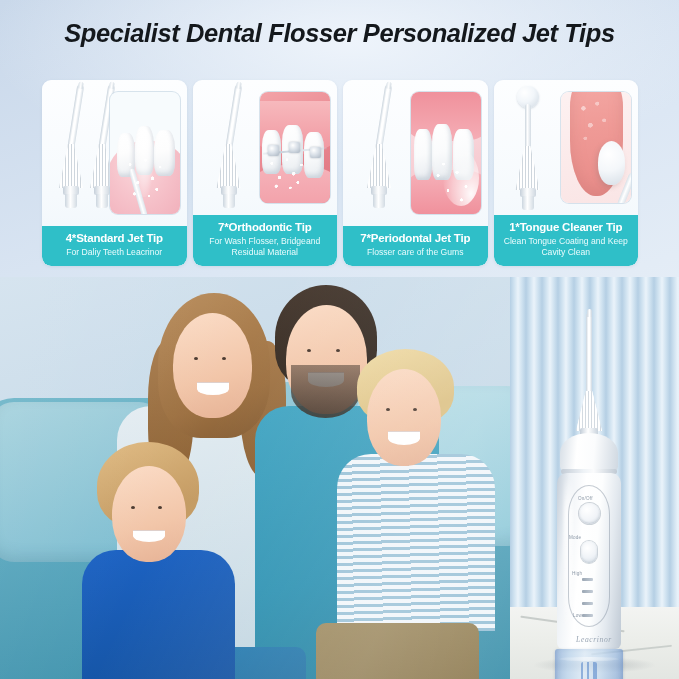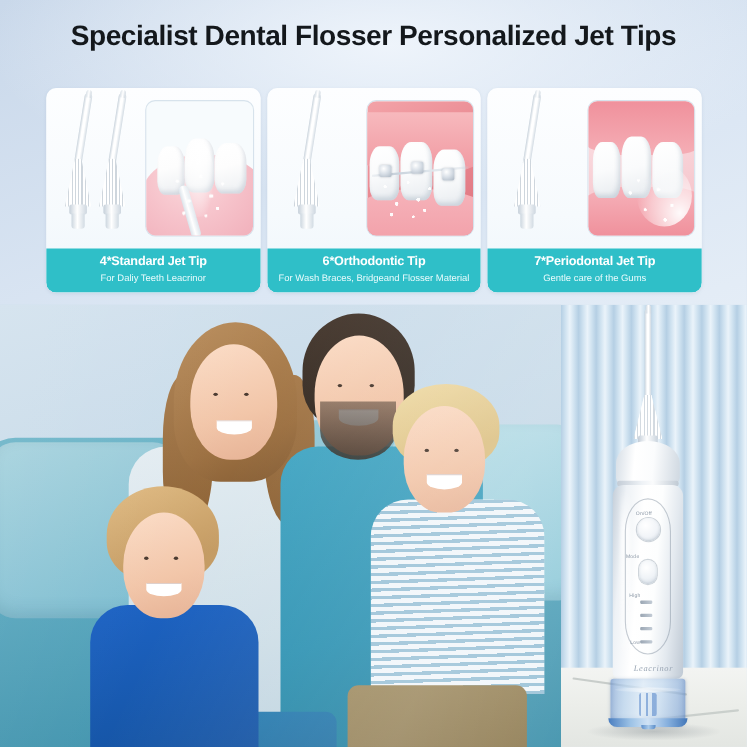--- a/index.html
+++ b/index.html
@@ -15,21 +15,21 @@
   .page {
     position:absolute; inset:0;
     background:
       radial-gradient(ellipse 520px 200px at 52% 6%, #eef4fb 0%, rgba(238,244,251,0) 70%),
       linear-gradient(160deg,#c9d8ea 0%, #dce7f4 38%, #eaf1f8 70%, #e6eef7 100%);
   }
 
   
   .title-bar {
     position:absolute; left:0; right:0; top:0; height:66px;
-    display:flex; align-items:center; justify-content:center;
+    display:flex; align-items:center; justify-content:center;font-style:italic;
   }
   .title {
     font-size:25.5px; font-weight:bold; color:#14181c;
     letter-spacing:-0.4px; white-space:nowrap;
     font-family:"Liberation Sans", sans-serif;
   }
 
   
   .cards {
     position:absolute; left:42px; top:80px; width:596px; height:186px;
@@ -356,21 +356,21 @@
     content:""; position:absolute; left:48%; top:58%; width:48%; height:1.6px;
     background:rgba(150,160,158,.38); transform:rotate(-6deg); border-radius:2px;
   }
   .counter-shadow {
     position:absolute; left:14%; bottom:6px; width:72%; height:16px;
     background:radial-gradient(ellipse at 50% 50%, rgba(90,100,110,.3) 0%, rgba(90,100,110,0) 72%);
   }
 
   
   .flosser { position:absolute; left:28px; bottom:28px; width:112px; height:370px; }
-  .fl { position:absolute; }
+  .fl { position:absolute;margin-top:32px; }
   .fl-nozzle {
     left:48px; top:0; width:6px; height:86px;
     background:linear-gradient(90deg,#c7d2dc 0%,#ffffff 38%,#ffffff 62%,#ccd6e0 100%);
     border-radius:3px 3px 1px 1px;
   }
   .fl-nozzle::after {
     content:""; position:absolute; left:0.5px; top:-4px; width:5px; height:8px;
     background:linear-gradient(90deg,#cdd7e0,#fff 50%,#c9d3dd); border-radius:3px 3px 0 0;
   }
   .fl-flute {
@@ -527,22 +527,22 @@
           <i class="g2-tooth" style="left:31%;top:30%;width:30%;height:44%"></i>
           <i class="g2-tooth" style="left:62%;top:36%;width:30%;height:42%"></i>
           <i class="g2-wire"></i>
           <i class="g2-brack" style="left:11%;top:48%"></i>
           <i class="g2-brack" style="left:41%;top:45%"></i>
           <i class="g2-brack" style="left:71%;top:50%"></i>
           <i class="g1-drops" style="left:8%;top:52%;width:60%;height:40%"></i>
         </div>
       </div>
       <div class="cap">
-        <div class="cap-t">6*Orthodontic Tip</div>
-        <div class="cap-s">For Wash Braces, Bridgeand Flosser Material</div>
+        <div class="cap-t">7*Orthodontic Tip</div>
+        <div class="cap-s">For Wash Flosser, Bridgeand Residual Material</div>
       </div>
     </div>
 
     <div class="card">
       <div class="card-body">
         <div class="tip" style="left:16px">
           <span class="tip-nozzle bend"></span>
           <span class="tip-ribbed"></span>
           <span class="tip-collar"></span>
           <span class="tip-base"></span>
@@ -553,24 +553,46 @@
           <i class="g3-gumbot"></i>
           <i class="g3-tooth" style="left:4%;top:30%;width:26%;height:42%"></i>
           <i class="g3-tooth" style="left:31%;top:26%;width:28%;height:46%"></i>
           <i class="g3-tooth" style="left:60%;top:30%;width:30%;height:42%"></i>
           <i class="g3-spray"></i>
           <i class="g3-drops"></i>
         </div>
       </div>
       <div class="cap">
         <div class="cap-t">7*Periodontal Jet Tip</div>
-        <div class="cap-s">Gentle care of the Gums</div>
-      </div>
-    </div>
-
+        <div class="cap-s">Flosser care of the Gums</div>
+      </div>
+    </div>
+
+    <div class="card">
+      <div class="card-body">
+        <div class="tip" style="left:14px">
+          <span class="tip-ball"></span>
+          <span class="tip-ballstem"></span>
+          <span class="tip-ribbed" style="top:62px"></span>
+          <span class="tip-collar" style="top:104px"></span>
+          <span class="tip-base" style="top:112px"></span>
+        </div>
+        <div class="inset">
+          <i class="g4-bg"></i>
+          <i class="g4-tongue"></i>
+          <i class="g4-coat"></i>
+          <i class="g4-scoopstem"></i>
+          <i class="g4-scoop"></i>
+        </div>
+      </div>
+      <div class="cap">
+        <div class="cap-t">1*Tongue Cleaner Tip</div>
+        <div class="cap-s">Clean Tongue Coating and Keep Cavity Clean</div>
+      </div>
+    </div>
 
   </div>
 
   <div class="photo">
     <div class="ph wall"></div>
     <div class="ph couch"></div>
     <div class="ph cushion-l"></div>
     <div class="ph cushion-c"></div>
     <div class="ph cushion-r"></div>
 

